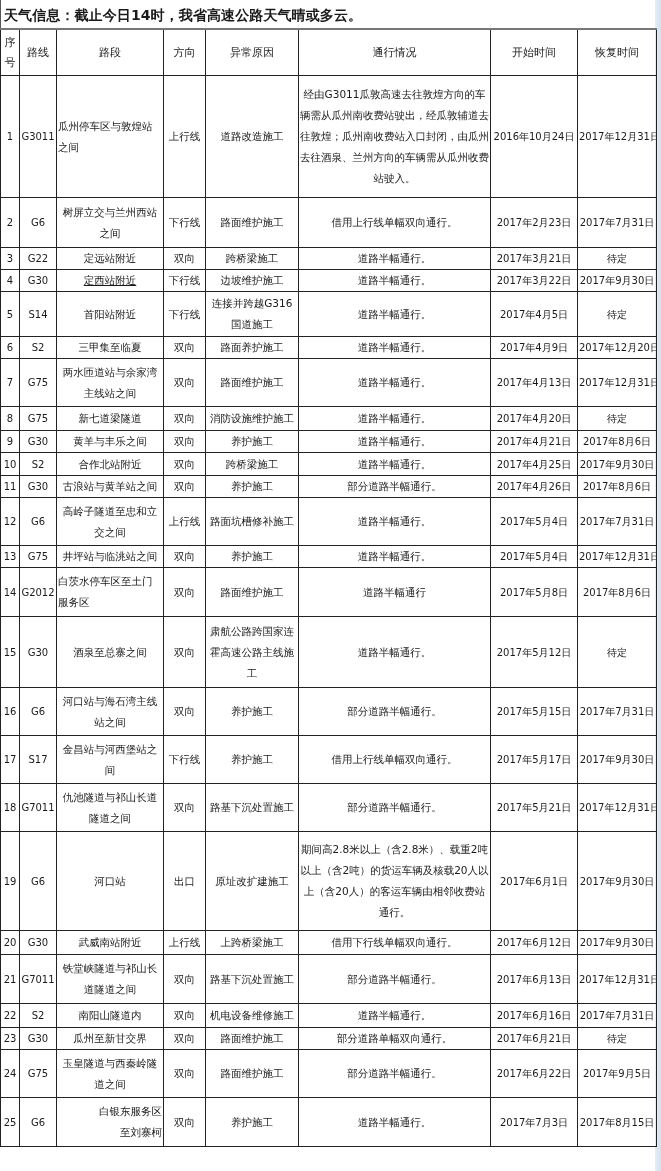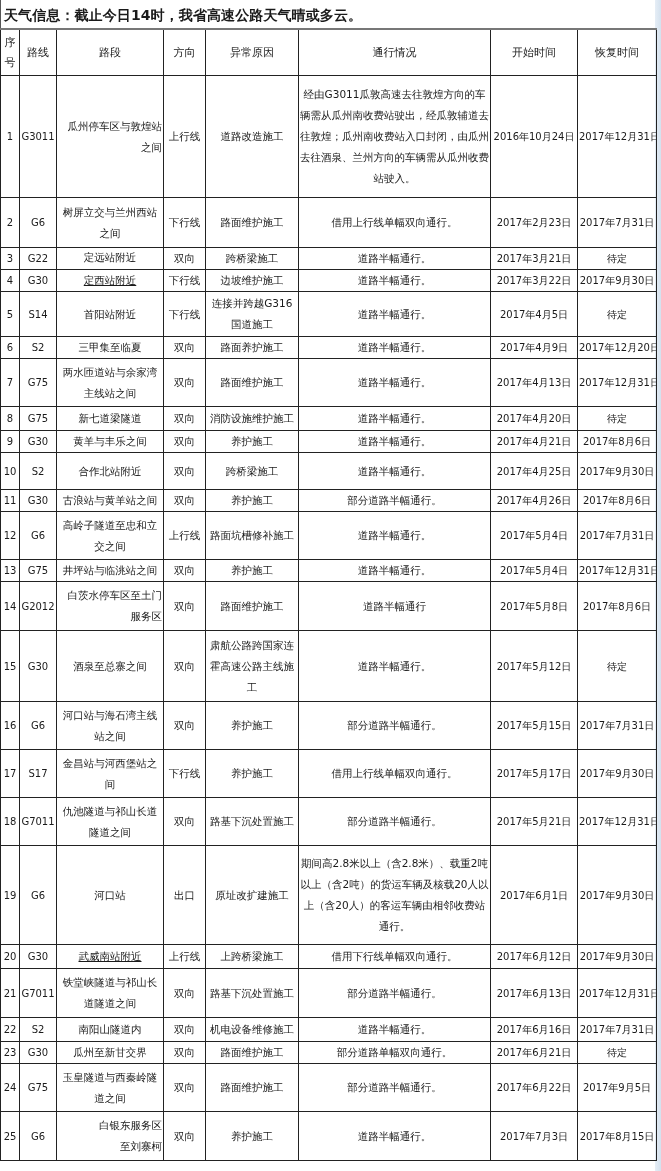--- a/index.html
+++ b/index.html
@@ -70,41 +70,41 @@
       <th>异常原因</th>
       <th>通行情况</th>
       <th>开始时间</th>
       <th>恢复时间</th>
     </tr>
   </thead>
   <tbody id="tbody">
       <tr style="height: 122px;">
         <td class="idx">1</td>
         <td class="route-col">G3011</td>
-        <td class="sect" style="text-align: right;">瓜州停车区与敦煌站之间</td>
+        <td class="sect" style="text-align: left;">瓜州停车区与敦煌站之间</td>
         <td>上行线</td>
         <td class="left">道路改造施工</td>
         <td class="left status">经由G3011瓜敦高速去往敦煌方向的车辆需从瓜州南收费站驶出，经瓜敦辅道去往敦煌；瓜州南收费站入口封闭，由瓜州去往酒泉、兰州方向的车辆需从瓜州收费站驶入。</td>
         <td class="date">2016年10月24日</td>
         <td class="date">2017年12月31日</td>
       </tr>
       <tr style="height: 50px;">
         <td class="idx">2</td>
         <td class="route-col">G6</td>
         <td class="sect" style="text-align: center;">树屏立交与兰州西站之间</td>
         <td>下行线</td>
         <td class="left">路面维护施工</td>
         <td class="left status">借用上行线单幅双向通行。</td>
         <td class="date">2017年2月23日</td>
         <td class="date">2017年7月31日</td>
       </tr>
       <tr style="height: 21px;">
         <td class="idx">3</td>
         <td class="route-col">G22</td>
-        <td class="sect" style="text-align: center; font-family: Liberation Mono, monospace;">定远站附近</td>
+        <td class="sect" style="text-align: center;">定远站附近</td>
         <td>双向</td>
         <td class="left">跨桥梁施工</td>
         <td class="left status">道路半幅通行。</td>
         <td class="date">2017年3月21日</td>
         <td class="date">待定</td>
       </tr>
       <tr style="height: 22px;">
         <td class="idx">4</td>
         <td class="route-col">G30</td>
         <td class="sect" style="text-align: center; text-decoration: underline;">定西站附近</td>
@@ -157,21 +157,21 @@
       <tr style="height: 21px;">
         <td class="idx">9</td>
         <td class="route-col">G30</td>
         <td class="sect" style="text-align: center;">黄羊与丰乐之间</td>
         <td>双向</td>
         <td class="left">养护施工</td>
         <td class="left status">道路半幅通行。</td>
         <td class="date">2017年4月21日</td>
         <td class="date">2017年8月6日</td>
       </tr>
-      <tr style="height: 37px;">
+      <tr style="height: 23px;">
         <td class="idx">10</td>
         <td class="route-col">S2</td>
         <td class="sect" style="text-align: center;">合作北站附近</td>
         <td>双向</td>
         <td class="left">跨桥梁施工</td>
         <td class="left status">道路半幅通行。</td>
         <td class="date">2017年4月25日</td>
         <td class="date">2017年9月30日</td>
       </tr>
       <tr style="height: 22px;">
@@ -200,21 +200,21 @@
         <td class="sect" style="text-align: center;">井坪站与临洮站之间</td>
         <td>双向</td>
         <td class="left">养护施工</td>
         <td class="left status">道路半幅通行。</td>
         <td class="date">2017年5月4日</td>
         <td class="date">2017年12月31日</td>
       </tr>
       <tr style="height: 49px;">
         <td class="idx">14</td>
         <td class="route-col">G2012</td>
-        <td class="sect" style="text-align: right; margin-top: 48px;">白茨水停车区至土门服务区</td>
+        <td class="sect" style="text-align: left; margin-top: 48px;">白茨水停车区至土门服务区</td>
         <td>双向</td>
         <td class="left">路面维护施工</td>
         <td class="left status">道路半幅通行</td>
         <td class="date">2017年5月8日</td>
         <td class="date">2017年8月6日</td>
       </tr>
       <tr style="height: 71px;">
         <td class="idx">15</td>
         <td class="route-col">G30</td>
         <td class="sect" style="text-align: center;">酒泉至总寨之间</td>
@@ -260,21 +260,21 @@
         <td class="sect" style="text-align: center;">河口站</td>
         <td>出口</td>
         <td class="left">原址改扩建施工</td>
         <td class="left status">期间高2.8米以上（含2.8米）、载重2吨以上（含2吨）的货运车辆及核载20人以上（含20人）的客运车辆由相邻收费站通行。</td>
         <td class="date">2017年6月1日</td>
         <td class="date">2017年9月30日</td>
       </tr>
       <tr style="height: 24px;">
         <td class="idx">20</td>
         <td class="route-col">G30</td>
-        <td class="sect" style="text-align: center; text-decoration: underline;">武威南站附近</td>
+        <td class="sect" style="text-align: center;">武威南站附近</td>
         <td>上行线</td>
         <td class="left">上跨桥梁施工</td>
         <td class="left status">借用下行线单幅双向通行。</td>
         <td class="date">2017年6月12日</td>
         <td class="date">2017年9月30日</td>
       </tr>
       <tr style="height: 49px;">
         <td class="idx">21</td>
         <td class="route-col">G7011</td>
         <td class="sect" style="text-align: center;">铁堂峡隧道与祁山长道隧道之间</td>

